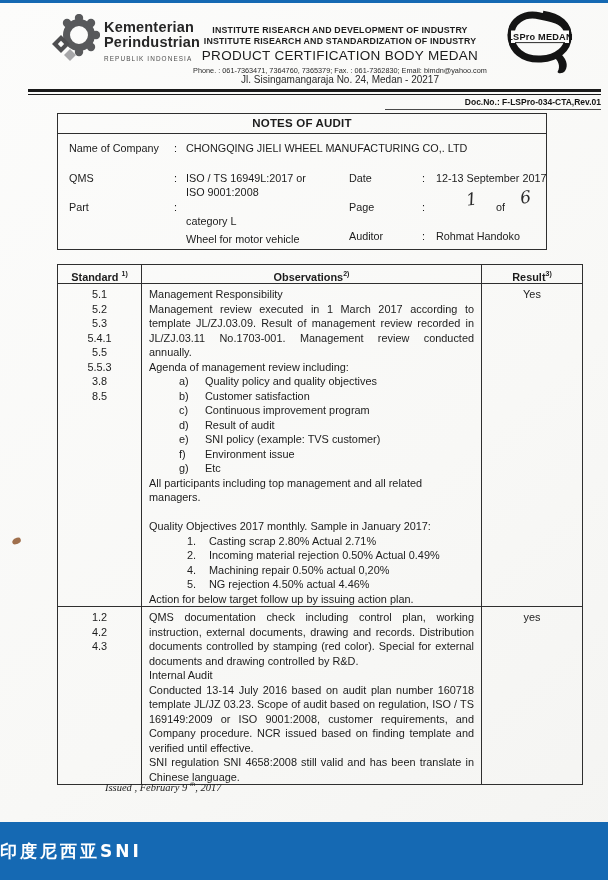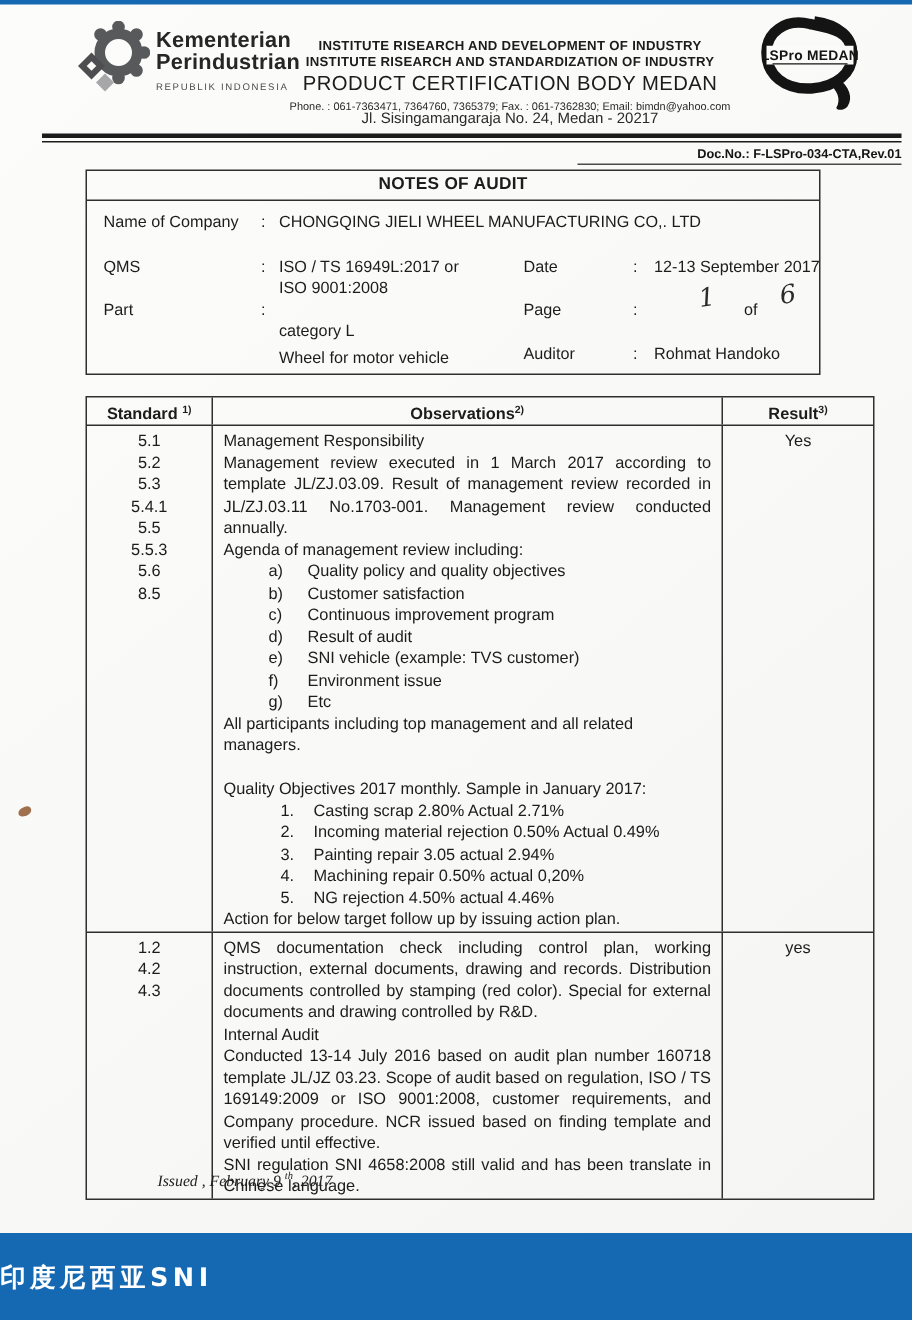--- a/index.html
+++ b/index.html
@@ -162,40 +162,39 @@
     </div>
 
     <div class="t-row row-body row1">
       <div class="cell cell-std std-list">
         <div>5.1</div>
         <div>5.2</div>
         <div>5.3</div>
         <div>5.4.1</div>
         <div>5.5</div>
         <div>5.5.3</div>
-        <div>5.6</div>
+        <div>3.8</div>
         <div>8.5</div>
       </div>
       <div class="cell cell-obs obs">
         <p>Management Responsibility</p>
         <p class="just">Management review executed in 1 March 2017 according to template JL/ZJ.03.09. Result of management review recorded in JL/ZJ.03.11 No.1703-001. Management review conducted annually.</p>
         <p>Agenda of management review including:</p>
         <div class="li"><span class="m">a)</span><span>Quality policy and quality objectives</span></div>
         <div class="li"><span class="m">b)</span><span>Customer satisfaction</span></div>
         <div class="li"><span class="m">c)</span><span>Continuous improvement program</span></div>
         <div class="li"><span class="m">d)</span><span>Result of audit</span></div>
-        <div class="li"><span class="m">e)</span><span>SNI vehicle (example: TVS customer)</span></div>
+        <div class="li"><span class="m">e)</span><span>SNI policy (example: TVS customer)</span></div>
         <div class="li"><span class="m">f)</span><span>Environment issue</span></div>
         <div class="li"><span class="m">g)</span><span>Etc</span></div>
         <p>All participants including top management and all related managers.</p>
         <div class="spacer"></div>
         <p>Quality Objectives 2017 monthly. Sample in January 2017:</p>
         <div class="ln"><span class="m">1.</span><span>Casting scrap 2.80% Actual 2.71%</span></div>
         <div class="ln"><span class="m">2.</span><span>Incoming material rejection 0.50% Actual 0.49%</span></div>
-        <div class="ln"><span class="m">3.</span><span>Painting repair 3.05 actual 2.94%</span></div>
         <div class="ln"><span class="m">4.</span><span>Machining repair 0.50% actual 0,20%</span></div>
         <div class="ln"><span class="m">5.</span><span>NG rejection 4.50% actual 4.46%</span></div>
         <p>Action for below target follow up by issuing action plan.</p>
       </div>
       <div class="cell cell-res res-val">Yes</div>
     </div>
 
     <div class="t-row row-body row2">
       <div class="cell cell-std std-list">
         <div>1.2</div>

